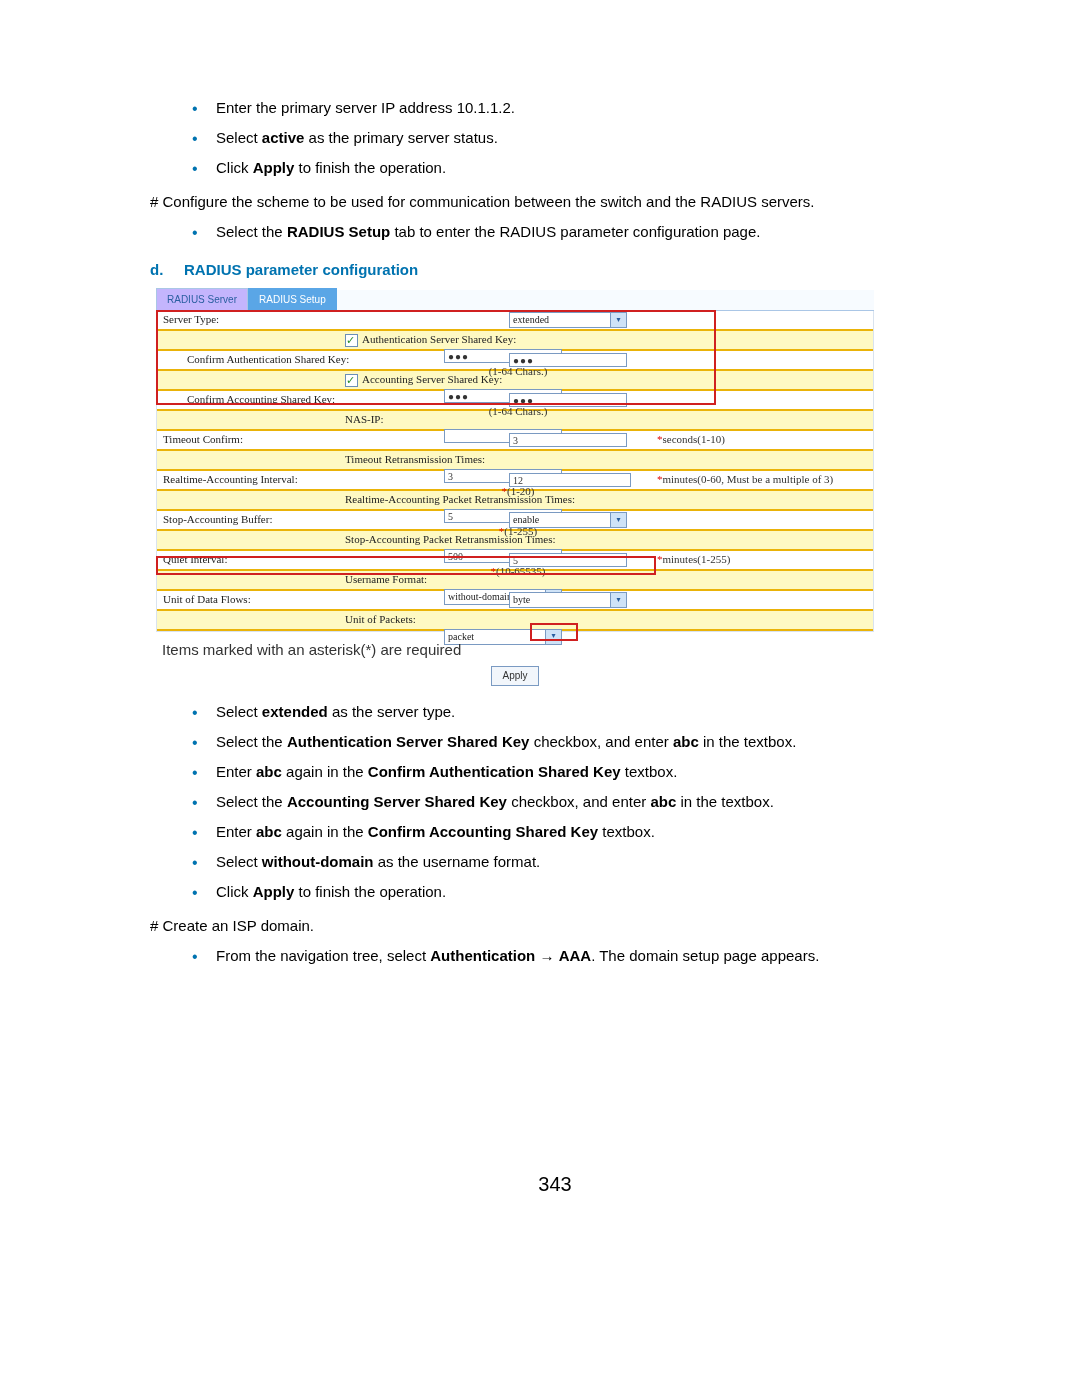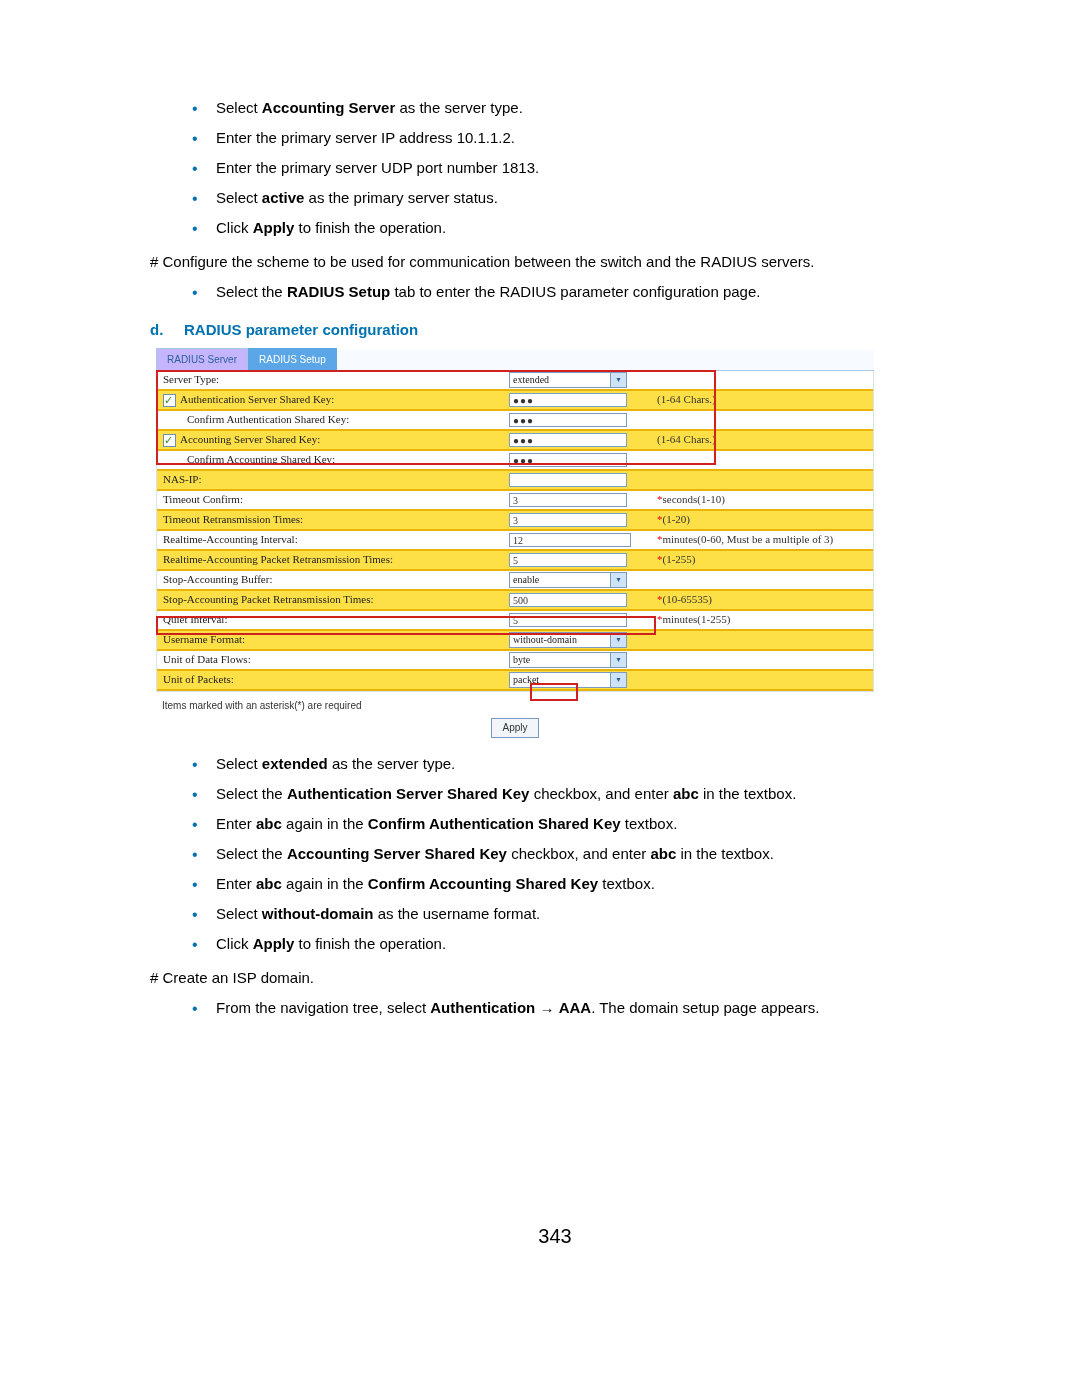--- a/index.html
+++ b/index.html
@@ -10,50 +10,48 @@
 .hash{margin:6px 0 6px 0;}
 .sect-head{color:#0073b0;font-weight:bold;margin:14px 0 8px 0;}
 .sect-head .dletter{display:inline-block;width:34px;}
 .strong{font-weight:bold;}
 .screenshot{margin:6px 0 14px 6px;width:718px;font-family:Tahoma,Arial,sans-serif;font-size:11px;color:#222;}
 .tabs{display:flex;align-items:flex-end;height:20px;border-bottom:1px solid #aac6e6;background:#f7fbff;}
 .tab{padding:3px 10px 2px 10px;border:1px solid #aac6e6;border-bottom:none;margin-right:0;font-size:10px;color:#2a5fa0;background:#c4b5fd;}
 .tab.active{background:#5aa6e6;color:#fff;border-color:#5aa6e6;}
 .grid{border:1px solid #d9e3ef;border-top:none;}
 .row{display:flex;align-items:center;border-bottom:2px solid #eab308;height:18px;font-family:Liberation Serif, serif;}
-.row.alt{background:#fde047;}
+.row.alt{background:#fef9c3;flex-direction:column;}
 .c1{width:352px;padding-left:6px;box-sizing:border-box;}
 .c1.indent{padding-left:30px;}
 .c2{width:142px;display:flex;align-items:center;}
 .c3{flex:1;padding-left:6px;color:#333;}
 .ast{color:#d00;}
 .cb{display:inline-block;width:11px;height:11px;border:1px solid #6b8fb8;margin-right:4px;vertical-align:middle;background:#fff;position:relative;}
 .cb::after{content:"✓";position:absolute;top:-3px;left:0;font-size:11px;color:#2a8f2a;}
 .inp{border:1px solid #7a9ac2;height:14px;line-height:14px;font-size:10px;padding:0 3px;background:#fff;color:#333;box-sizing:border-box;}
 .sel{border:1px solid #7a9ac2;height:16px;font-size:10px;background:#fff;display:inline-flex;align-items:center;width:118px;box-sizing:border-box;}
 .sel .selv{flex:1;padding:0 3px;}
 .sel .selbtn{width:15px;height:14px;background:#cfe3f7;border-left:1px solid #7a9ac2;display:flex;align-items:center;justify-content:center;color:#2a5fa0;font-size:8px;}
 .dots{letter-spacing:1px;}
 .boxred{position:absolute;border:2px solid #d02020;pointer-events:none;box-sizing:border-box;}
 .shotwrap{position:relative;}
-.footnote{padding:6px 0 0 6px;font-size:10px;color:#333;}
+.footnote{padding:6px 0 0 6px;font-size:15px;color:#333;}
 .applywrap{text-align:center;margin-top:4px;}
 .applybtn{display:inline-block;border:1px solid #7a9ac2;padding:1px 10px;font-size:10px;color:#333;background:#f2f6fb;}
 .table-cap{margin:10px 0 6px 0;}
 .table-cap .tnum{color:#0073b0;font-weight:bold;}
 .pagenum{text-align:center;margin-top:200px;font-size:20px;}
 </style>
 </head>
 <body>
 <div class="page">
 
 <ul class="bullets" id="bullets-top">
-      <li><span>Select </span><span class="strong">Accounting Server</span><span> as the server type.</span></li>
       <li><span>Enter the primary server IP address 10.1.1.2.</span></li>
-      <li><span>Enter the primary server UDP port number 1813.</span></li>
       <li><span>Select </span><span class="strong">active</span><span> as the primary server status.</span></li>
       <li><span>Click </span><span class="strong">Apply</span><span> to finish the operation.</span></li>
     </ul>
 
 <div class="hash"># Configure the scheme to be used for communication between the switch and the RADIUS servers.</div>
 
 <ul class="bullets" id="bullets-mid">
       <li><span>Select the </span><span class="strong">RADIUS Setup</span><span> tab to enter the RADIUS parameter configuration page.</span></li>
     </ul>
 

